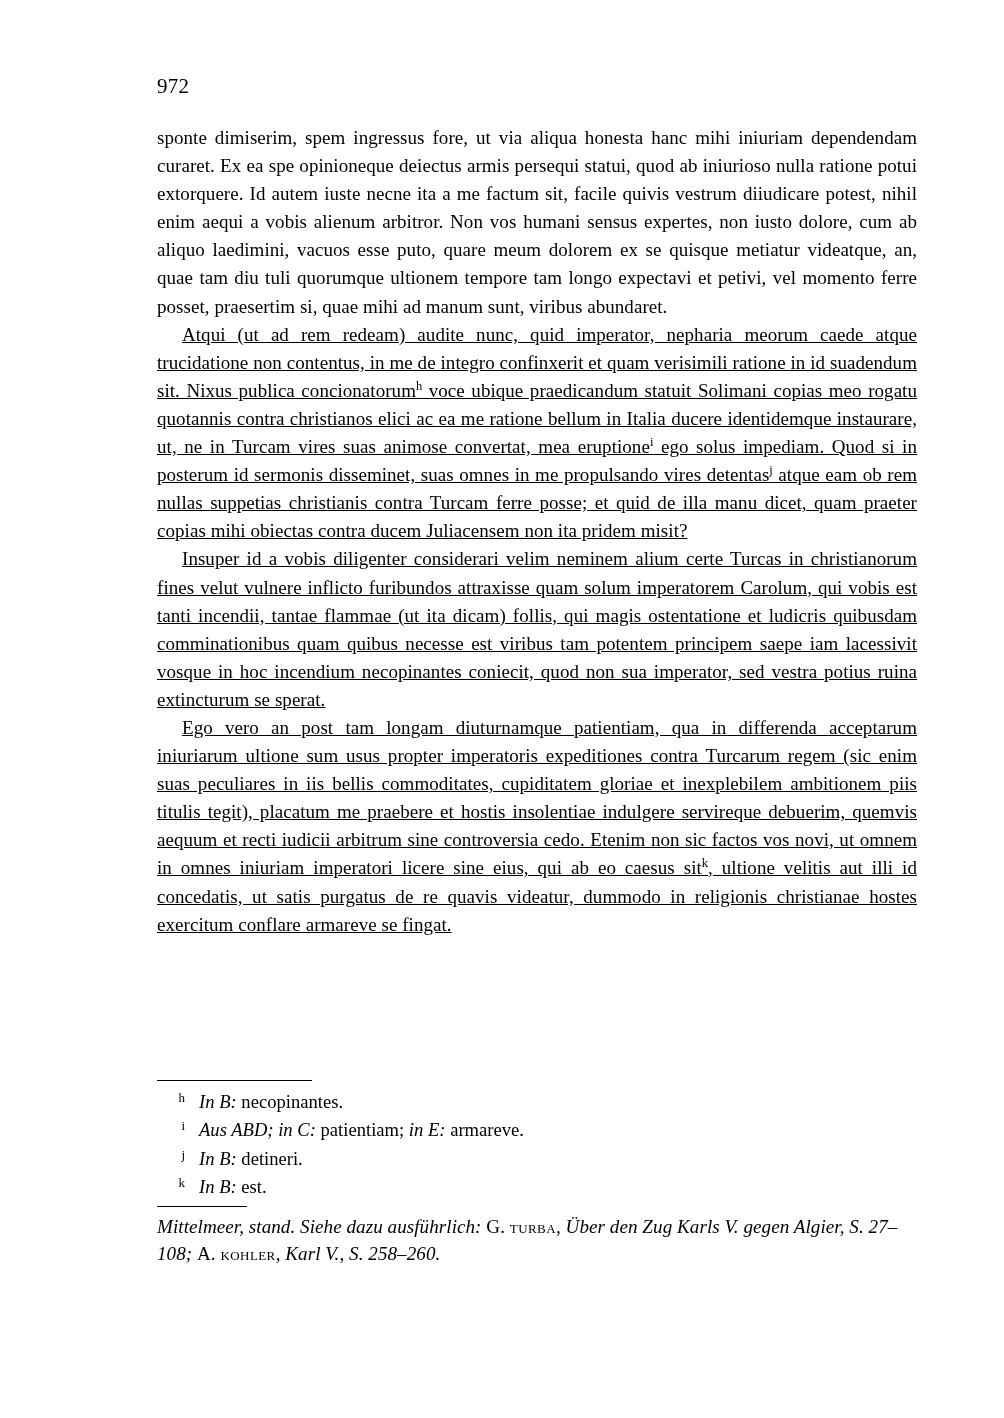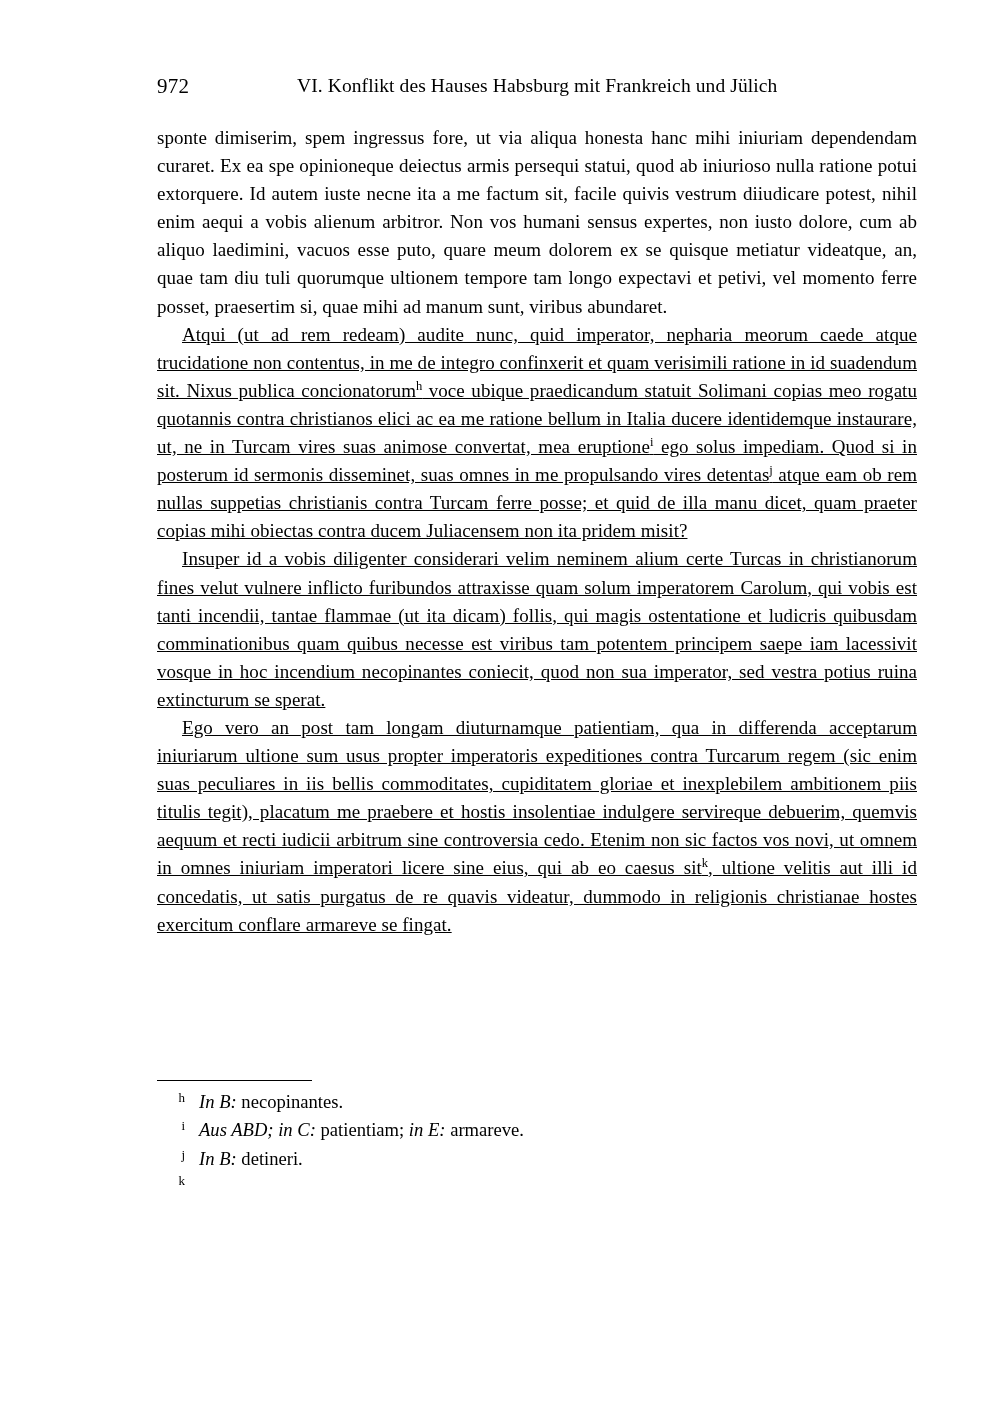--- a/index.html
+++ b/index.html
@@ -146,21 +146,20 @@
     letter-spacing: 0.4px;
   }
 </style>
 </head>
 <body>
 
 <div class="page">
 
   <div class="runhead">
     <span class="folio">972</span>
-    <span class="title">VI. Konflikt des Hauses Habsburg mit Frankreich und Jülich</span>
   </div>
 
   <div class="textblock" id="body-text-block">
       <p class="body"><span>sponte dimiserim, spem ingressus fore, ut via aliqua honesta hanc mihi iniuriam dependendam curaret. Ex ea spe opinioneque deiectus armis persequi statui, quod ab iniurioso nulla ratione potui extorquere. Id autem iuste necne ita a me factum sit, facile quivis vestrum diiudicare potest, nihil enim aequi a vobis alienum arbitror. Non vos humani sensus expertes, non iusto dolore, cum ab aliquo laedimini, vacuos esse puto, quare meum dolorem ex se quisque metiatur videatque, an, quae tam diu tuli quorumque ultionem tempore tam longo expectavi et petivi, vel momento ferre posset, praesertim si, quae mihi ad manum sunt, viribus abundaret.</span></p>
       <p class="body indent"><span>Atqui (ut ad rem redeam) audite nunc, quid imperator, nepharia meorum caede atque trucidatione non contentus, in me de integro confinxerit et quam verisimili ratione in id suadendum sit. Nixus publica concionatorum</span><sup class="fnref">h</sup><span> voce ubique praedicandum statuit Solimani copias meo rogatu quotannis contra christianos elici ac ea me ratione bellum in Italia ducere identidemque instaurare, ut, ne in Turcam vires suas animose convertat, mea eruptione</span><sup class="fnref">i</sup><span> ego solus impediam. Quod si in posterum id sermonis disseminet, suas omnes in me propulsando vires detentas</span><sup class="fnref">j</sup><span> atque eam ob rem nullas suppetias christianis contra Turcam ferre posse; et quid de illa manu dicet, quam praeter copias mihi obiectas contra ducem Juliacensem non ita pridem misit?</span></p>
       <p class="body indent"><span>Insuper id a vobis diligenter considerari velim neminem alium certe Turcas in christianorum fines velut vulnere inflicto furibundos attraxisse quam solum imperatorem Carolum, qui vobis est tanti incendii, tantae flammae (ut ita dicam) follis, qui magis ostentatione et ludicris quibusdam comminationibus quam quibus necesse est viribus tam potentem principem saepe iam lacessivit vosque in hoc incendium necopinantes coniecit, quod non sua imperator, sed vestra potius ruina extincturum se sperat.</span></p>
       <p class="body indent"><span>Ego vero an post tam longam diuturnamque patientiam, qua in differenda acceptarum iniuriarum ultione sum usus propter imperatoris expeditiones contra Turcarum regem (sic enim suas peculiares in iis bellis commoditates, cupiditatem gloriae et inexplebilem ambitionem piis titulis tegit), placatum me praebere et hostis insolentiae indulgere servireque debuerim, quemvis aequum et recti iudicii arbitrum sine controversia cedo. Etenim non sic factos vos novi, ut omnem in omnes iniuriam imperatori licere sine eius, qui ab eo caesus sit</span><sup class="fnref">k</sup><span>, ultione velitis aut illi id concedatis, ut satis purgatus de re quavis videatur, dummodo in religionis christianae hostes exercitum conflare armareve se fingat.</span></p>
     </div>
 
   <div class="apparatus">
@@ -173,18 +172,23 @@
         <li class="app-item">
           <span class="app-marker">i</span>
           <span class="app-text"><i>Aus ABD; in C:</i><span> patientiam; </span><i>in E:</i><span> armareve.</span></span>
         </li>
         <li class="app-item">
           <span class="app-marker">j</span>
           <span class="app-text"><i>In B:</i><span> detineri.</span></span>
         </li>
         <li class="app-item">
           <span class="app-marker">k</span>
+          <span class="app-text"><i>In B:</i><span> est.</span></span>
         </li>
       </ul>
   </div>
 
+  <div class="bibnote">
+    <div class="bib-rule"></div>
+    <div class="bib-text" id="bibnote-text"><span>Mittelmeer, stand. Siehe dazu ausführlich: </span><span class="roman">G. </span><span class="smallcaps">Turba</span><span>, Über den Zug Karls V. gegen Algier, S. 27–108; </span><span class="roman">A. </span><span class="smallcaps">Kohler</span><span>, Karl V., S. 258–260.</span></div>
+  </div>
 
 </div>
 
 </body></html>

